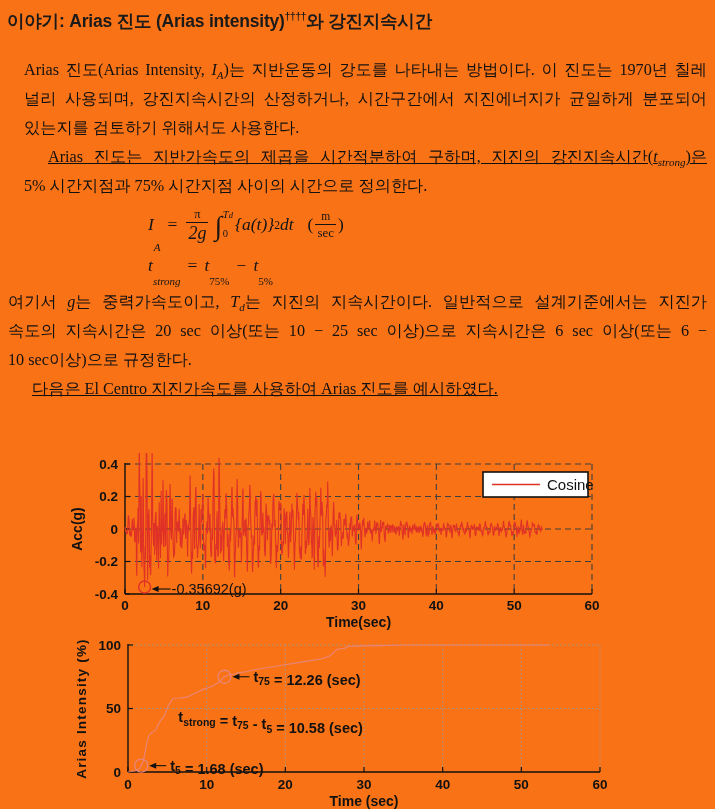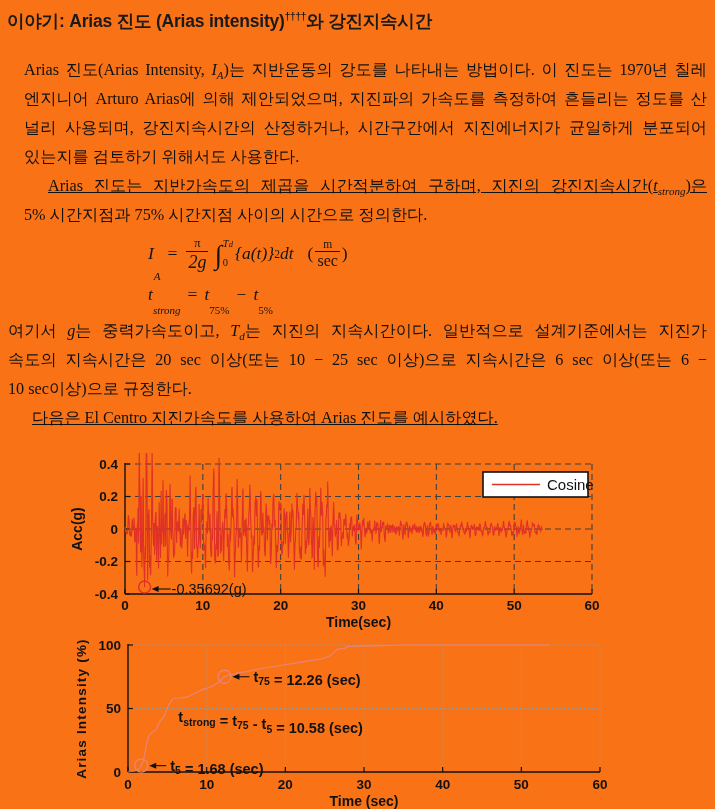--- a/index.html
+++ b/index.html
@@ -39,21 +39,20 @@
 </style>
 </head>
 <body>
 
 <div class="page">
 
   <h1 class="title"><span>이야기: Arias 진도 (Arias intensity)</span><sup>††††</sup><span>와 강진지속시간</span></h1>
 
   <div class="lines lines-a">
       <div class="tline">Arias 진도(Arias Intensity, <i>I</i><sub>A</sub>)는 지반운동의 강도를 나타내는 방법이다. 이 진도는 1970년 칠레</div>
-      <div class="tline">엔지니어 Arturo Arias에 의해 제안되었으며, 지진파의 가속도를 측정하여 흔들리는 정도를 산</div>
       <div class="tline">널리 사용되며, 강진지속시간의 산정하거나, 시간구간에서 지진에너지가 균일하게 분포되어</div>
       <div class="tline last">있는지를 검토하기 위해서도 사용한다.</div>
       <div class="tline ind">Arias 진도는 지반가속도의 제곱을 시간적분하여 구하며, 지진의 강진지속시간(<i>t</i><sub>strong</sub>)은</div>
       <div class="tline last">5% 시간지점과 75% 시간지점 사이의 시간으로 정의한다.</div>
     </div>
 
   <div class="formula f1">
     <span>I</span>
       <span class="fsub">A</span>
     <span class="up" style="margin:0 7px;">=</span>
@@ -66,21 +65,21 @@
         <span><span>T</span><span style="font-size:8.5px;">d</span></span>
         <span class="lo up">0</span>
       </span>
     <span>{a(t)}</span>
       <sup class="fsup up">2</sup>
       <span>dt</span>
     <span class="sp"></span>
     <span class="up">(</span>
       <span class="frac up">
         <span class="num" style="font-size:11.5px;">m</span>
-        <span class="den" style="font-size:16px;">sec</span>
+        <span class="den" style="font-size:13px;">sec</span>
       </span>
       <span class="up">)</span>
   </div>
 
   <div class="formula f2">
     <span>t</span>
       <span class="fsub">strong</span>
     <span class="up" style="margin:0 7px;">=</span>
     <span>t</span>
       <span class="fsub up">75%</span>

